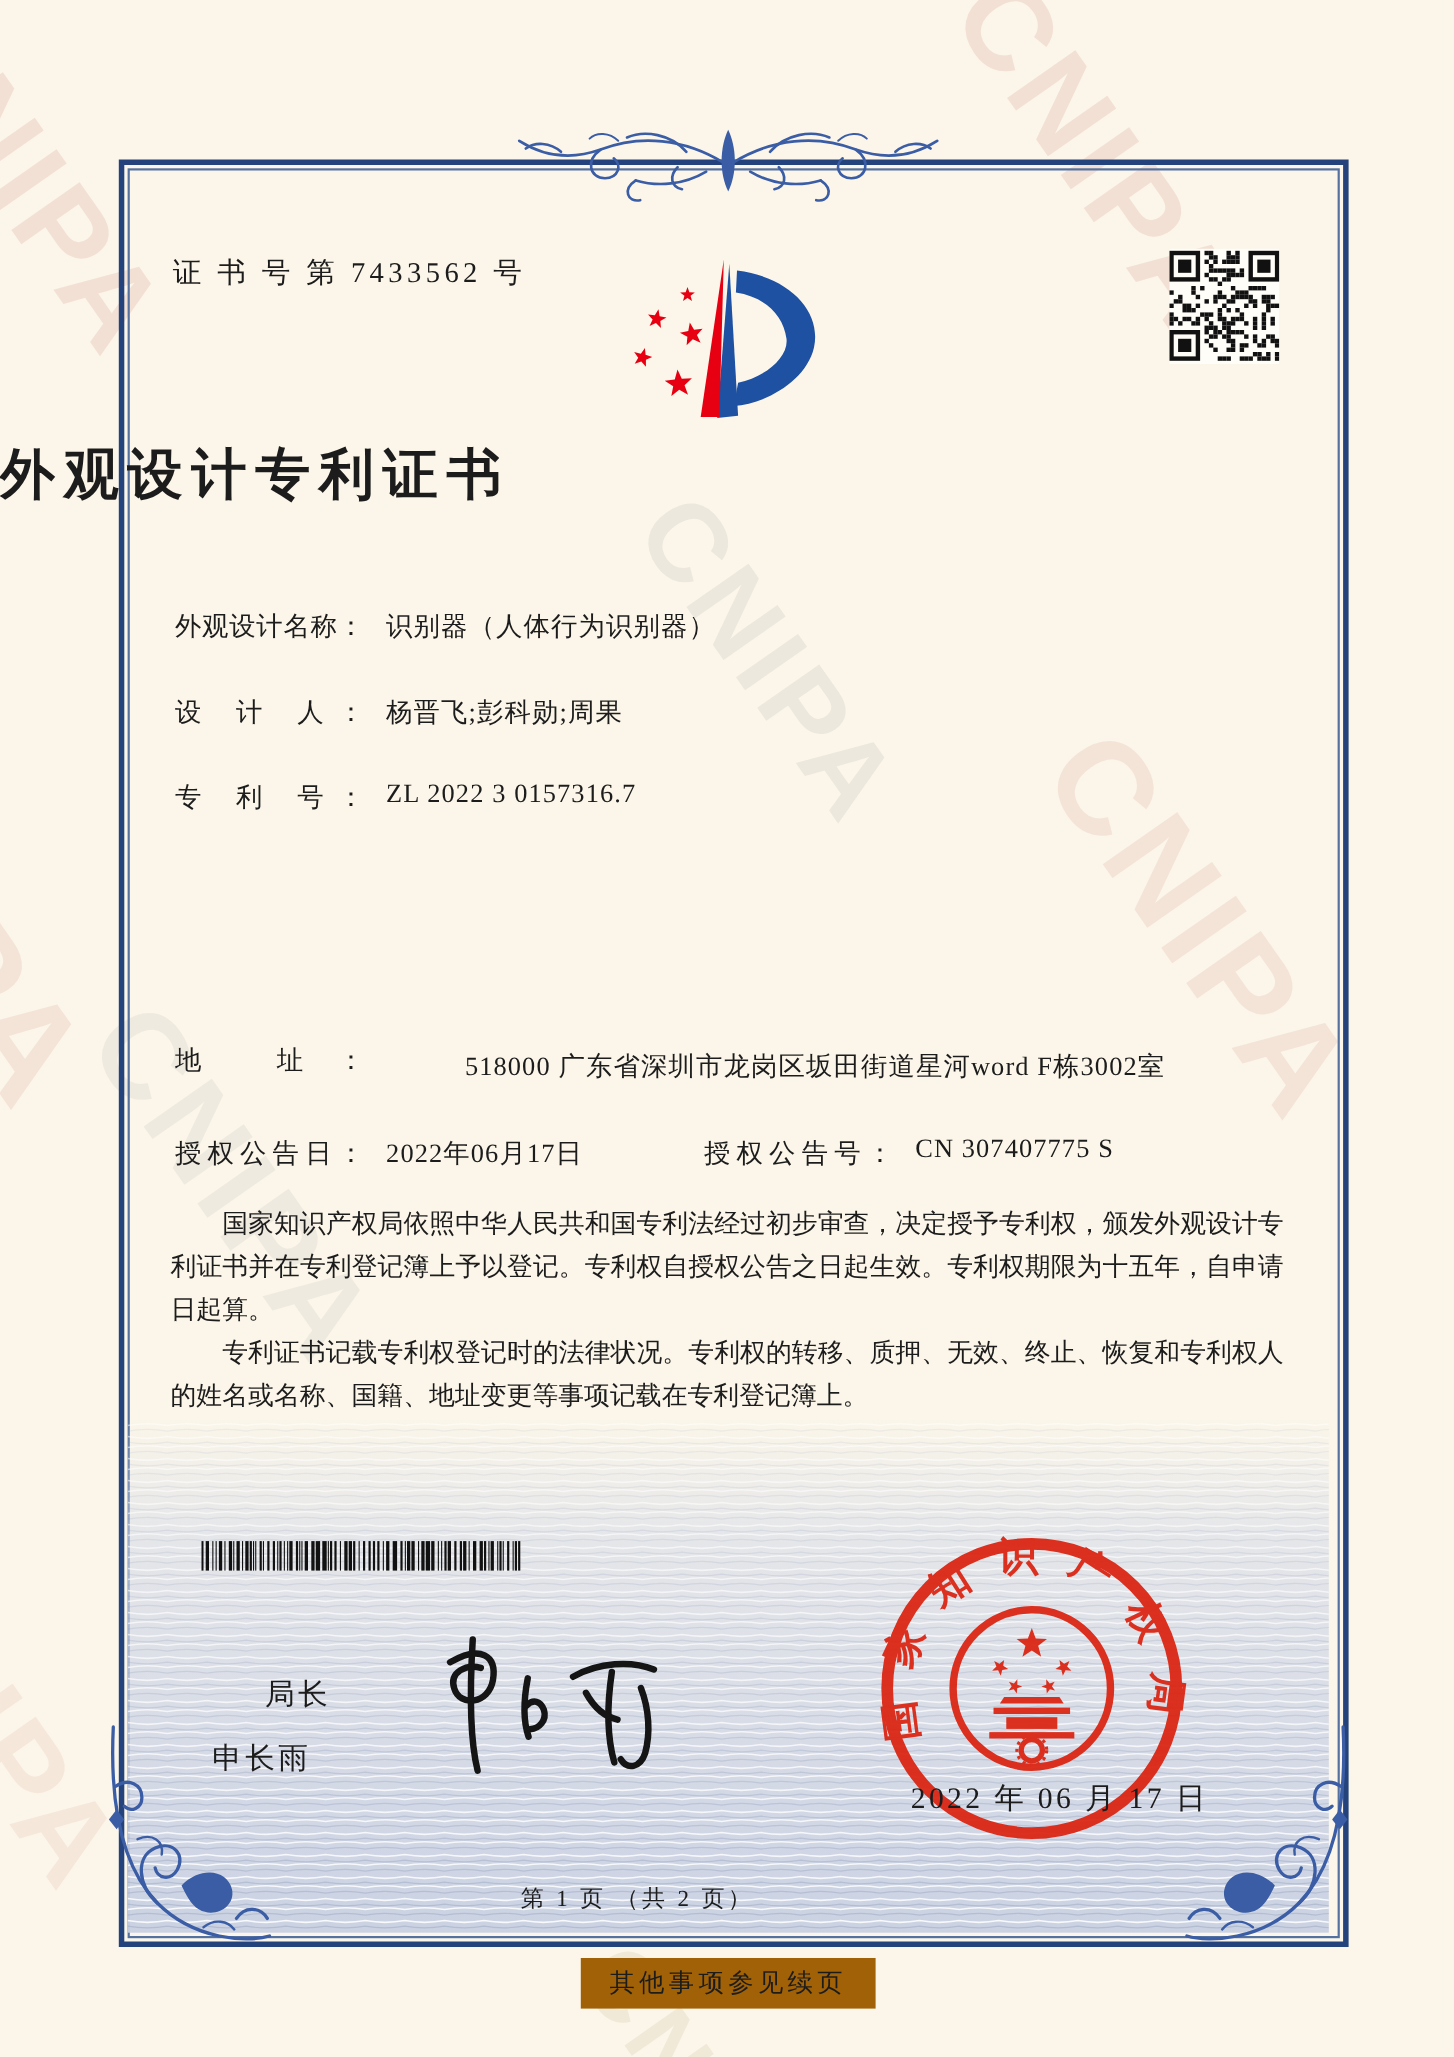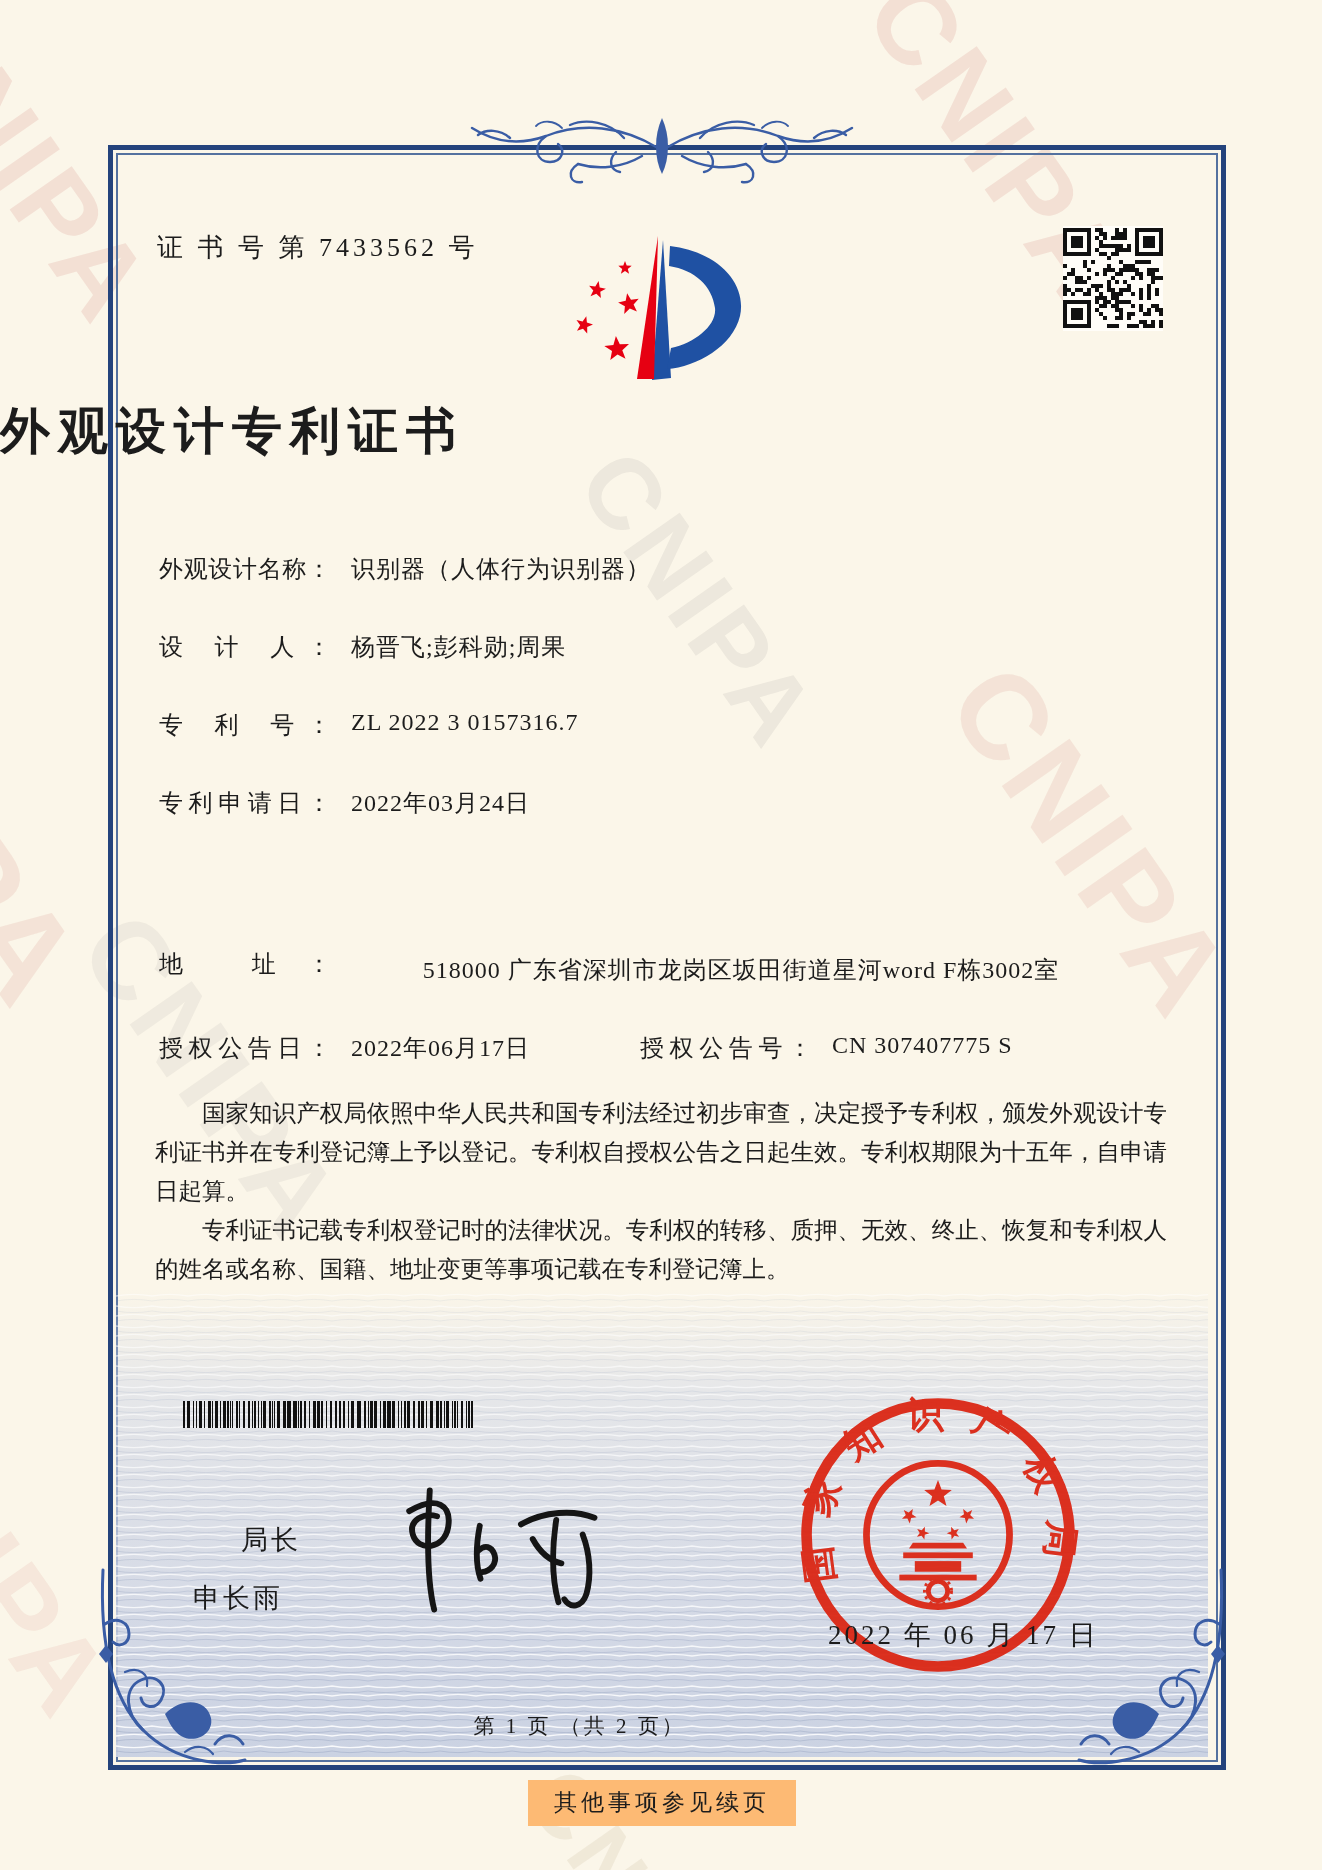--- a/index.html
+++ b/index.html
@@ -32,21 +32,21 @@
             line-height:39px;text-align:justify;z-index:2;}
   .bodytext p{margin:0;text-indent:2em;}
   .barcode{position:absolute;left:183px;top:1401px;z-index:2;}
   .signer{position:absolute;left:193px;font-family:"Liberation Sans","DejaVu Sans",sans-serif;
           font-size:27px;font-weight:500;z-index:2;letter-spacing:3px;}
   .sig{position:absolute;left:368px;top:1478px;z-index:3;}
   .seal{position:absolute;left:793px;top:1390px;z-index:3;opacity:.93;}
   .sealdate{position:absolute;left:828px;top:1617px;font-size:27px;letter-spacing:3px;z-index:4;}
   .pageinfo{position:absolute;left:108px;width:943px;top:1712px;text-align:center;
             font-size:21px;letter-spacing:3px;z-index:2;}
-  .note{position:absolute;left:528px;top:1780px;width:268px;height:46px;background:#fdba74;
+  .note{position:absolute;left:528px;top:1780px;width:268px;height:46px;background:#a16207;
         text-align:center;line-height:46px;font-size:23px;letter-spacing:4px;z-index:2;}
   .ornament{position:absolute;z-index:2;}
 </style>
 </head>
 <body>
 
 <div class="page">
 
   <div class="wm" style="left:-30px;top:-25px;font-size:110px;color:rgba(228,178,168,.32);">CNIPA</div>
   <div class="wm" style="left:945px;top:-45px;font-size:110px;color:rgba(228,178,168,.32);">CNIPA</div>
@@ -395,24 +395,20 @@
     <span class="fvalue">识别器（人体行为识别器）</span>
   </div>
   <div class="frow" style="top:631px;">
     <span class="flabel">设 计 人：</span>
     <span class="fvalue">杨晋飞;彭科勋;周果</span>
   </div>
   <div class="frow" style="top:709px;">
     <span class="flabel">专 利 号：</span>
     <span class="fvalue">ZL 2022 3 0157316.7</span>
   </div>
-  <div class="frow" style="top:787px;">
-    <span class="flabel">专利申请日：</span>
-    <span class="fvalue">2022年03月24日</span>
-  </div>
   <div class="frow" style="top:948px;">
     <span class="flabel">地 址：</span>
     <span class="fvalue wrap">518000 广东省深圳市龙岗区坂田街道星河word F栋3002室</span>
   </div>
   <div class="frow" style="top:1032px;">
     <span class="flabel">授权公告日：</span>
     <span class="fvalue">2022年06月17日</span>
     <span class="flabel pair2">授权公告号：</span>
     <span class="fvalue">CN 307407775 S</span>
   </div>

